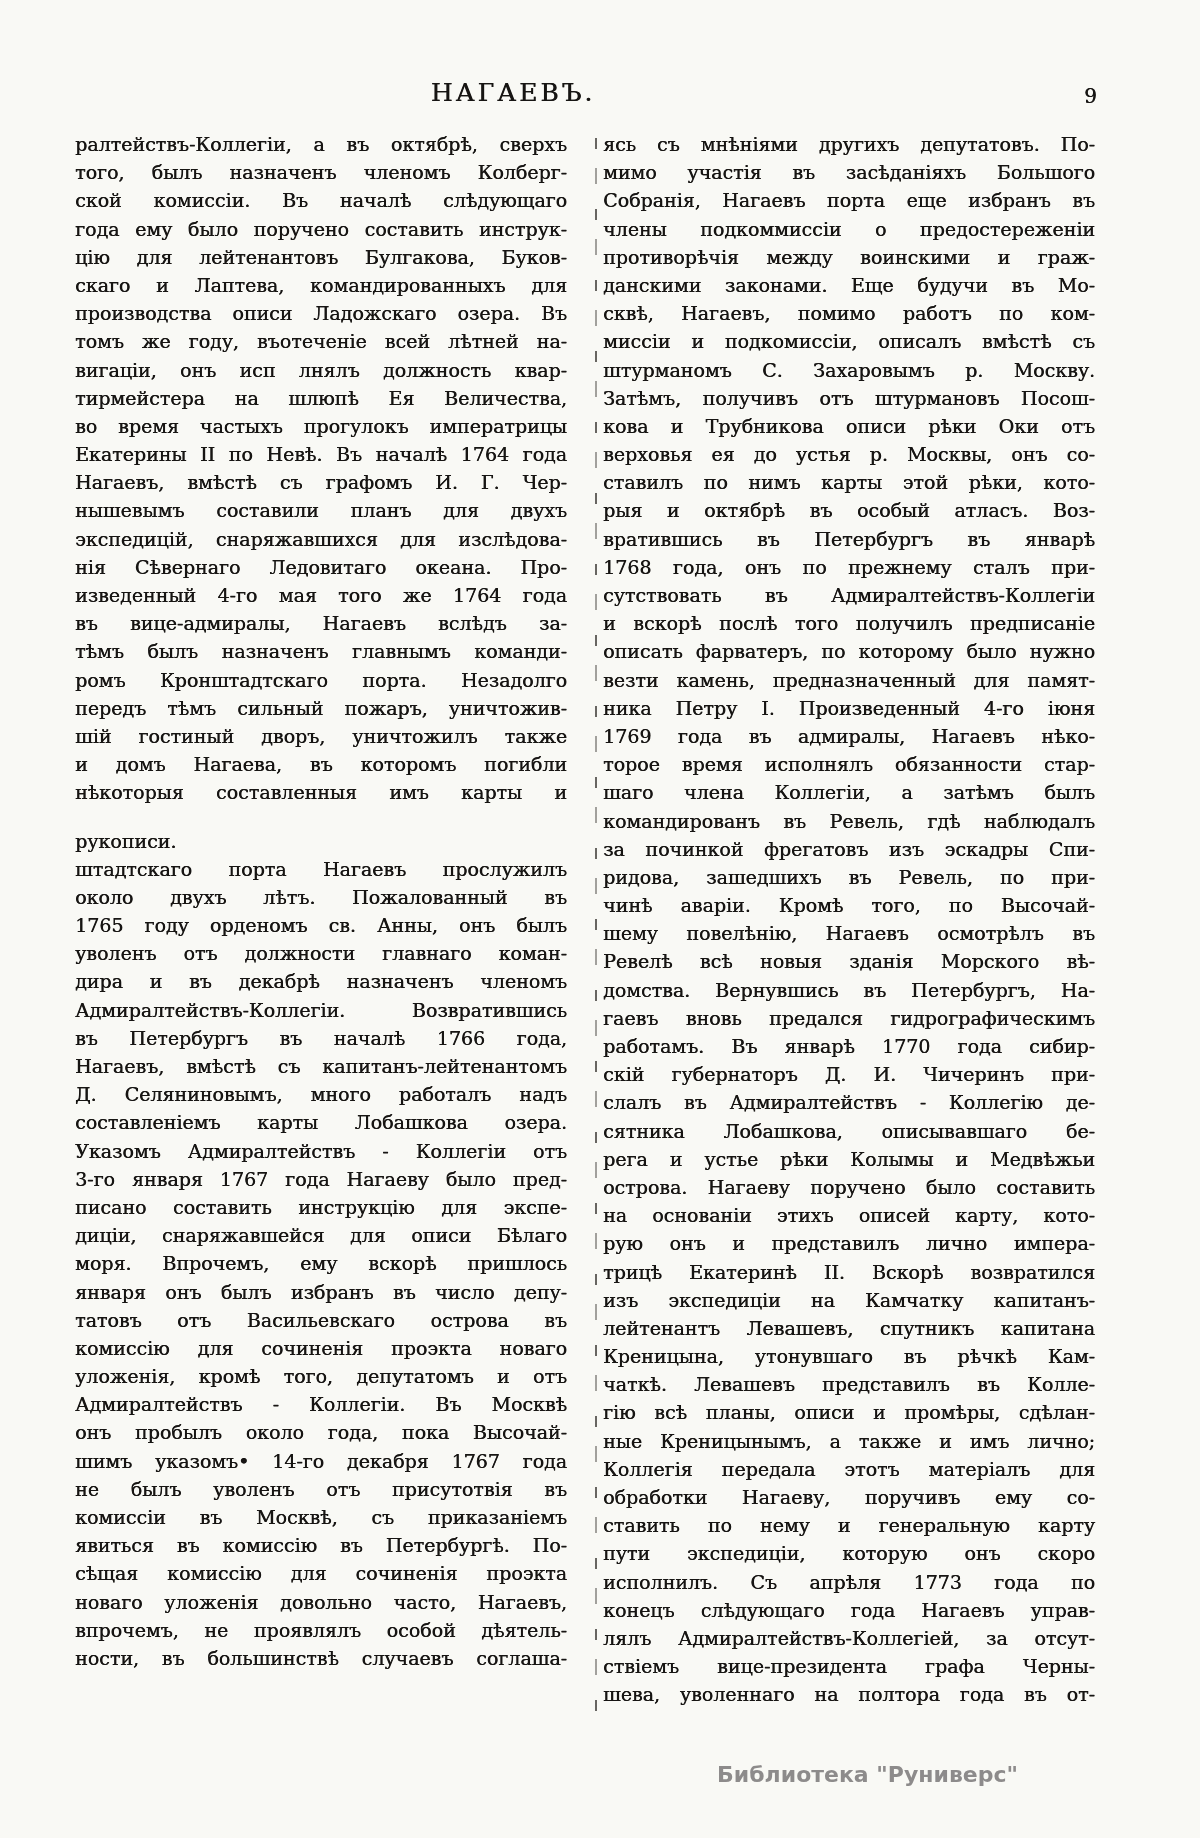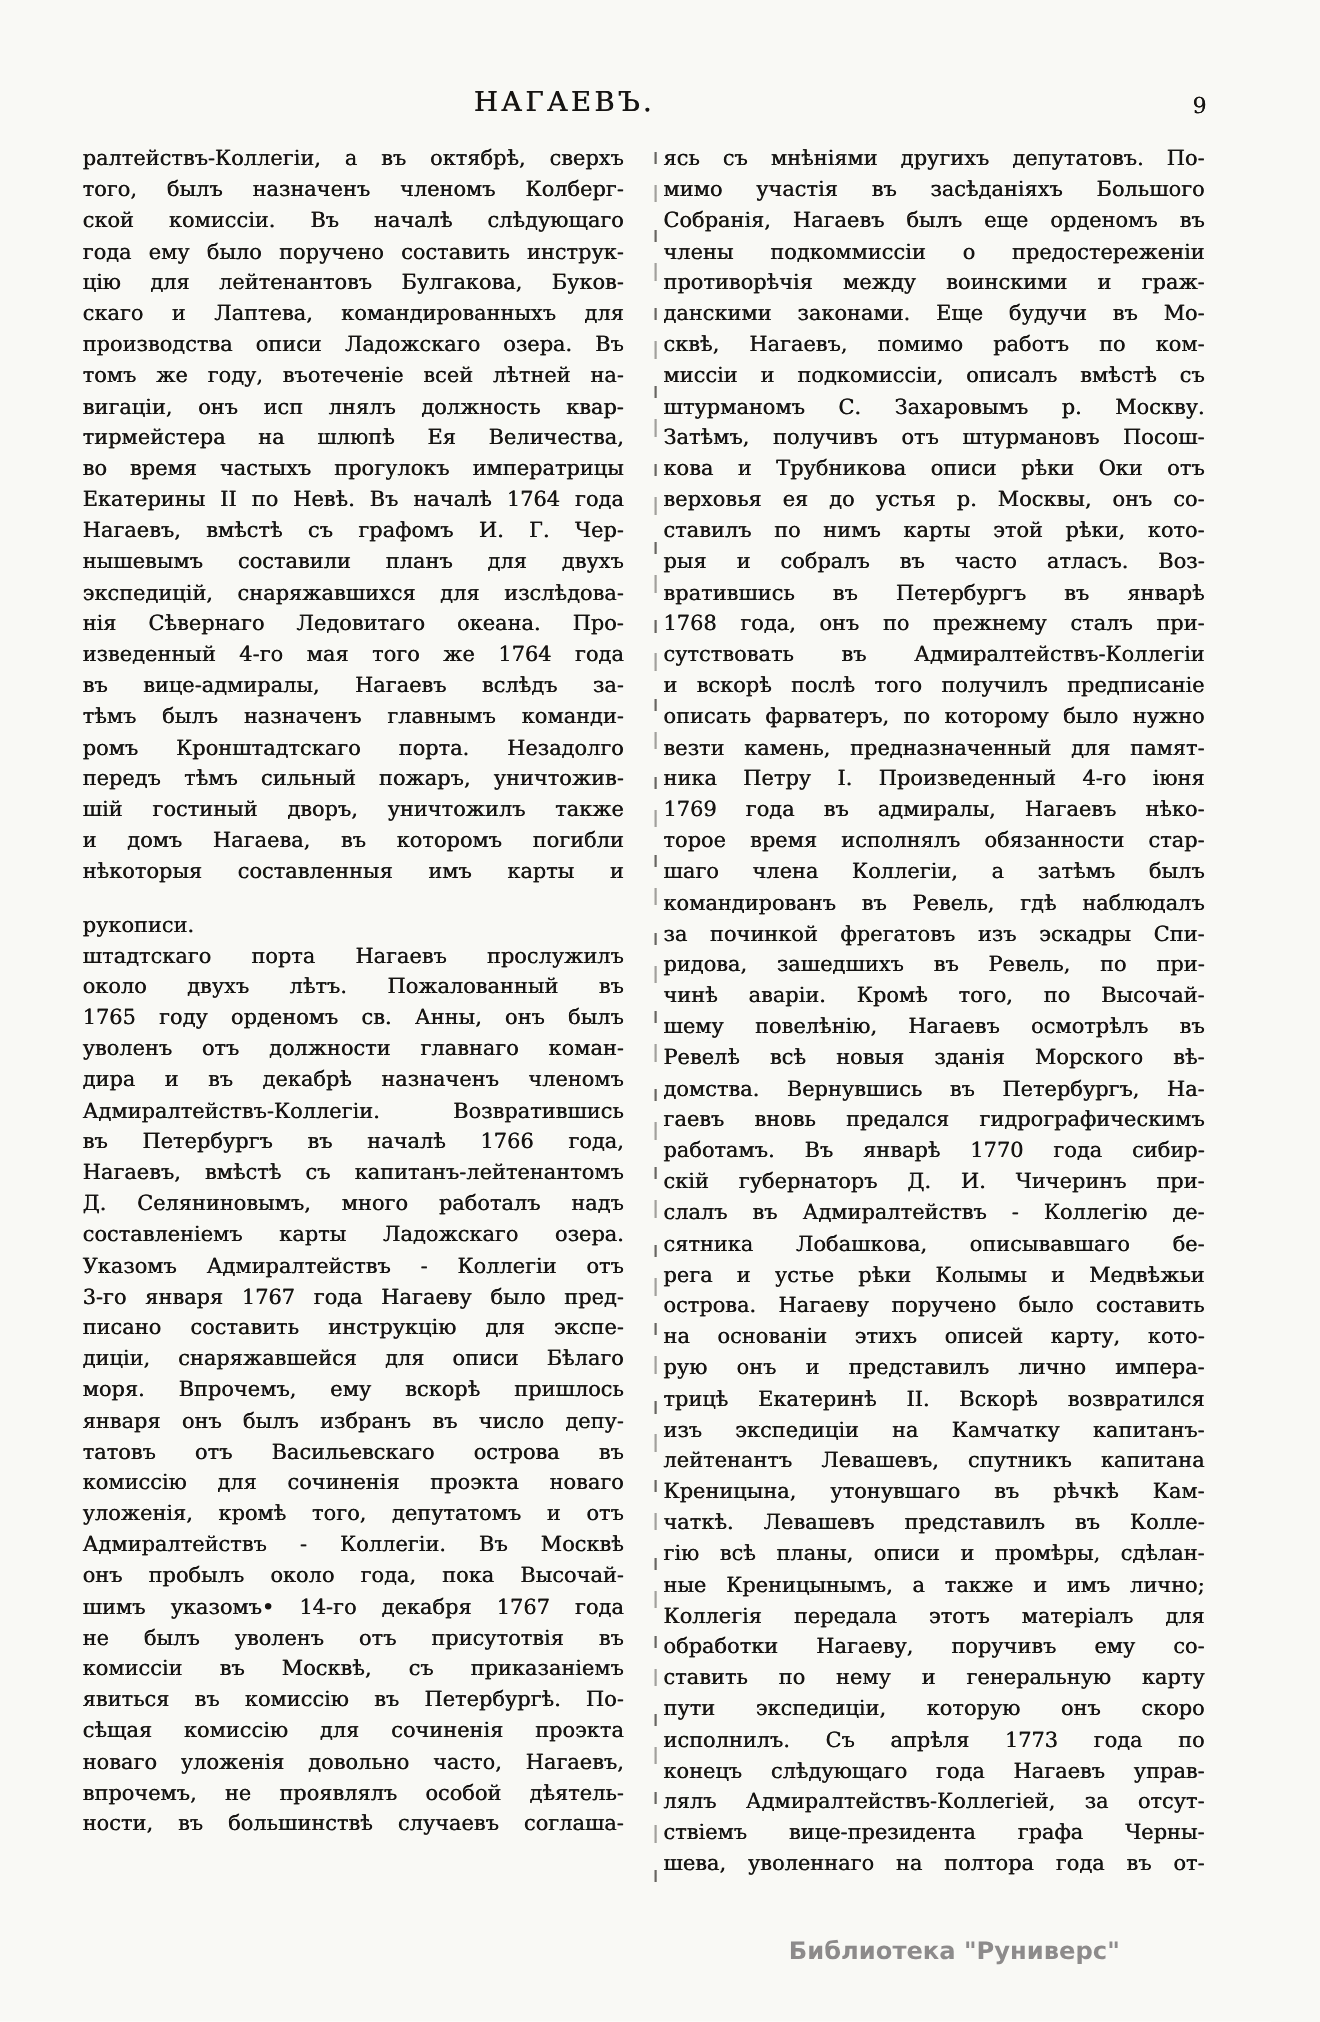--- a/index.html
+++ b/index.html
@@ -114,21 +114,21 @@
         <div class="line short">рукописи.</div>
         <div class="line">штадтскаго порта Нагаевъ прослужилъ</div>
         <div class="line">около двухъ лѣтъ. Пожалованный въ</div>
         <div class="line">1765 году орденомъ св. Анны, онъ былъ</div>
         <div class="line">уволенъ отъ должности главнаго коман-</div>
         <div class="line">дира и въ декабрѣ назначенъ членомъ</div>
         <div class="line">Адмиралтействъ-Коллегіи. Возвратившись</div>
         <div class="line">въ Петербургъ въ началѣ 1766 года,</div>
         <div class="line">Нагаевъ, вмѣстѣ съ капитанъ-лейтенантомъ</div>
         <div class="line">Д. Селяниновымъ, много работалъ надъ</div>
-        <div class="line">составленіемъ карты Ладожскаго озера.</div>
+        <div class="line">составленіемъ карты Лобашкова озера.</div>
         <div class="line">Указомъ Адмиралтействъ - Коллегіи отъ</div>
         <div class="line">3-го января 1767 года Нагаеву было пред-</div>
         <div class="line">писано составить инструкцію для экспе-</div>
         <div class="line">диціи, снаряжавшейся для описи Бѣлаго</div>
         <div class="line">моря. Впрочемъ, ему вскорѣ пришлось</div>
         <div class="line">января онъ былъ избранъ въ число депу-</div>
         <div class="line">татовъ отъ Васильевскаго острова въ</div>
         <div class="line">комиссію для сочиненія проэкта новаго</div>
         <div class="line">уложенія, кромѣ того, депутатомъ и отъ</div>
         <div class="line">Адмиралтействъ - Коллегіи. Въ Москвѣ</div>
@@ -138,32 +138,32 @@
         <div class="line">комиссіи въ Москвѣ, съ приказаніемъ</div>
         <div class="line">явиться въ комиссію въ Петербургѣ. По-</div>
         <div class="line">сѣщая комиссію для сочиненія проэкта</div>
         <div class="line">новаго уложенія довольно часто, Нагаевъ,</div>
         <div class="line">впрочемъ, не проявлялъ особой дѣятель-</div>
         <div class="line">ности, въ большинствѣ случаевъ соглаша-</div>
       </div>
     <div class="column">
         <div class="line">ясь съ мнѣніями другихъ депутатовъ. По-</div>
         <div class="line">мимо участія въ засѣданіяхъ Большого</div>
-        <div class="line">Собранія, Нагаевъ былъ еще орденомъ въ</div>
+        <div class="line">Собранія, Нагаевъ порта еще избранъ въ</div>
         <div class="line">члены подкоммиссіи о предостереженіи</div>
         <div class="line">противорѣчія между воинскими и граж-</div>
         <div class="line">данскими законами. Еще будучи въ Мо-</div>
         <div class="line">сквѣ, Нагаевъ, помимо работъ по ком-</div>
         <div class="line">миссіи и подкомиссіи, описалъ вмѣстѣ съ</div>
         <div class="line">штурманомъ С. Захаровымъ р. Москву.</div>
         <div class="line">Затѣмъ, получивъ отъ штурмановъ Посош-</div>
         <div class="line">кова и Трубникова описи рѣки Оки отъ</div>
         <div class="line">верховья ея до устья р. Москвы, онъ со-</div>
         <div class="line">ставилъ по нимъ карты этой рѣки, кото-</div>
-        <div class="line">рыя и собралъ въ часто атласъ. Воз-</div>
+        <div class="line">рыя и октябрѣ въ особый атласъ. Воз-</div>
         <div class="line">вратившись въ Петербургъ въ январѣ</div>
         <div class="line">1768 года, онъ по прежнему сталъ при-</div>
         <div class="line">сутствовать въ Адмиралтействъ-Коллегіи</div>
         <div class="line">и вскорѣ послѣ того получилъ предписаніе</div>
         <div class="line">описать фарватеръ, по которому было нужно</div>
         <div class="line">везти камень, предназначенный для памят-</div>
         <div class="line">ника Петру I. Произведенный 4-го іюня</div>
         <div class="line">1769 года въ адмиралы, Нагаевъ нѣко-</div>
         <div class="line">торое время исполнялъ обязанности стар-</div>
         <div class="line">шаго члена Коллегіи, а затѣмъ былъ</div>

